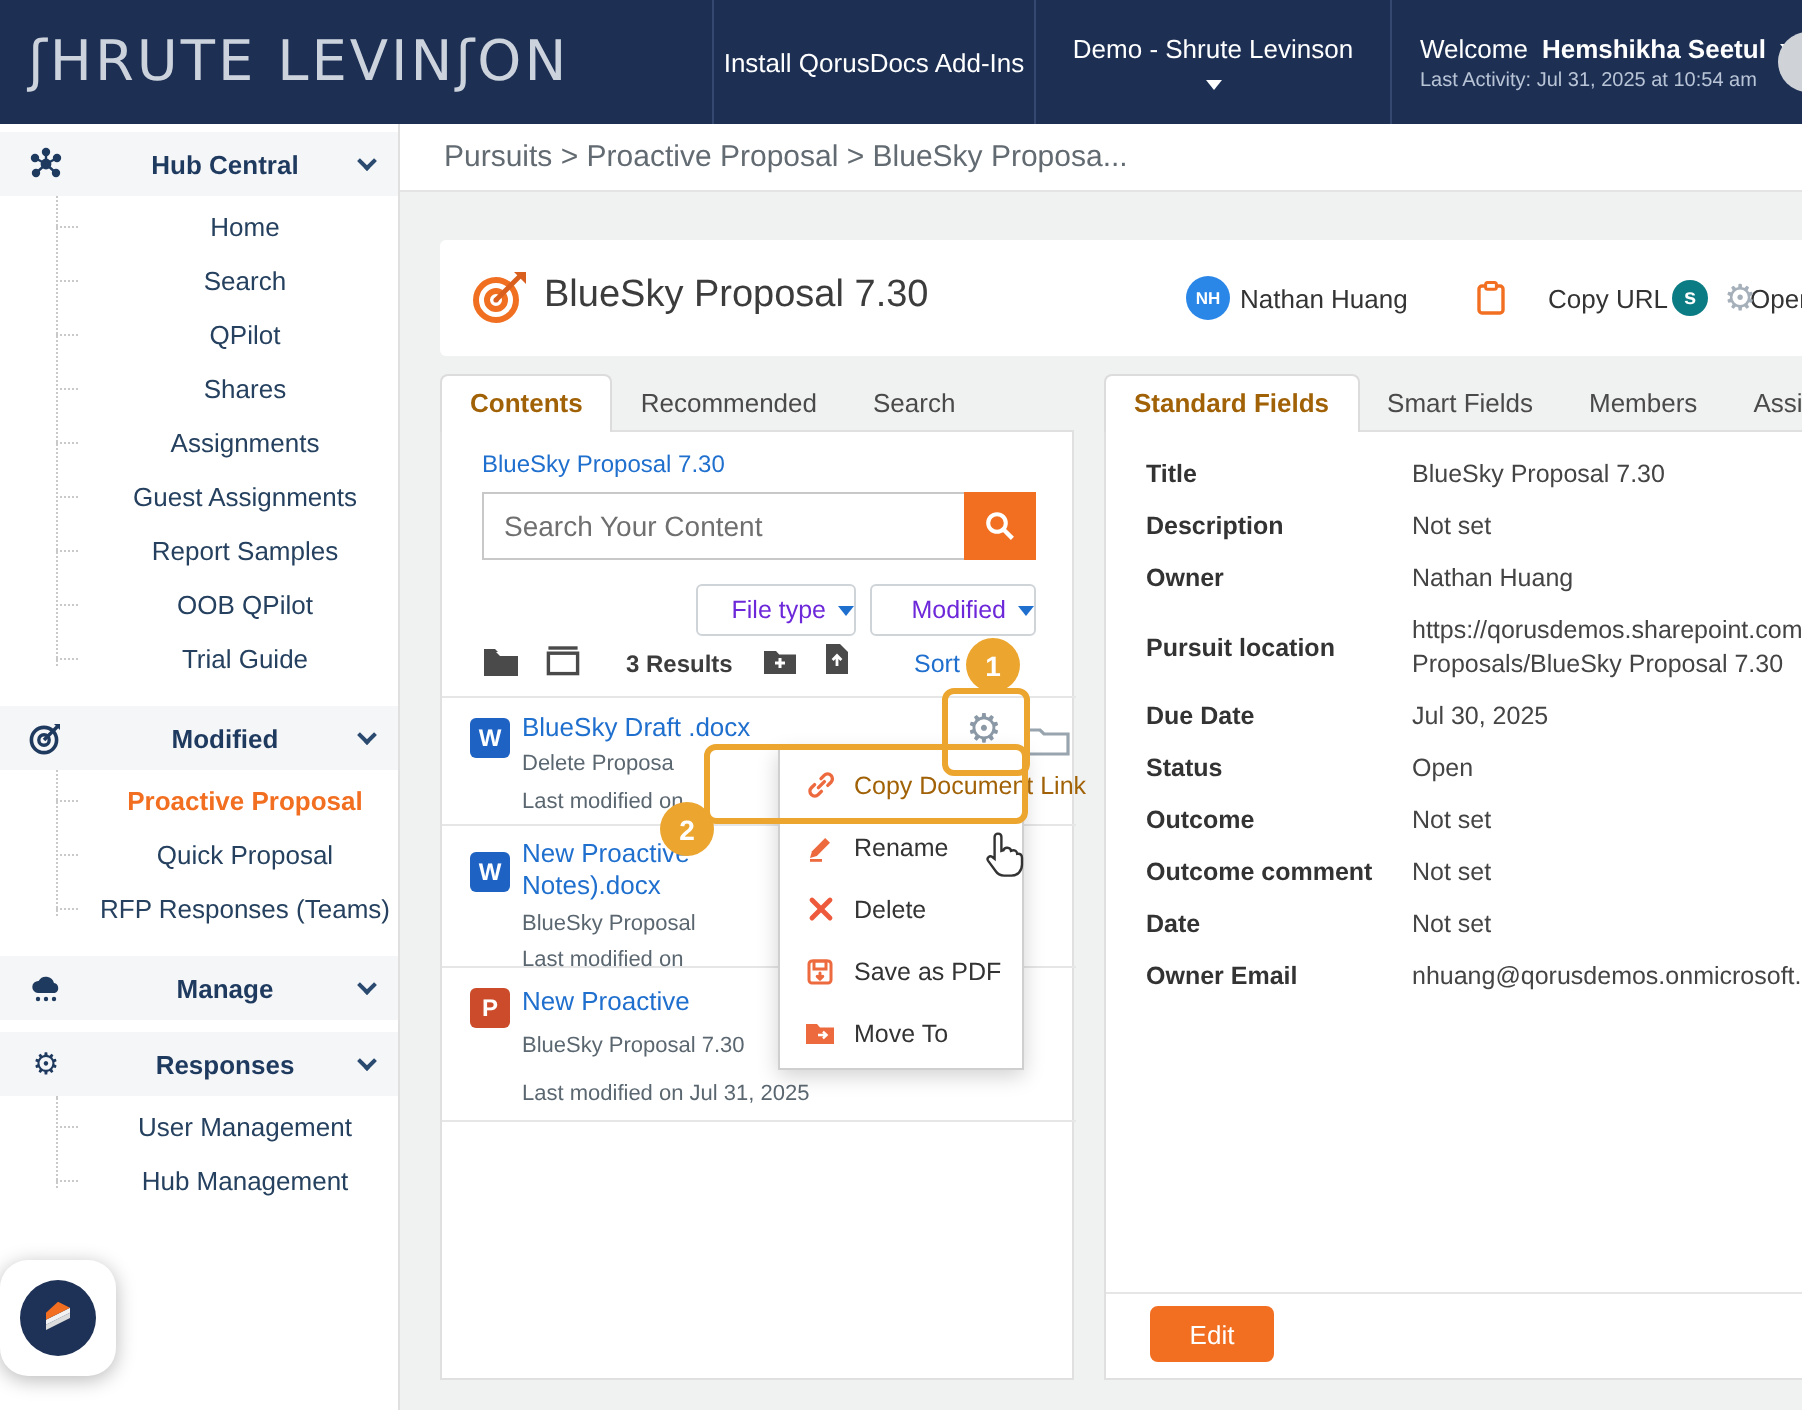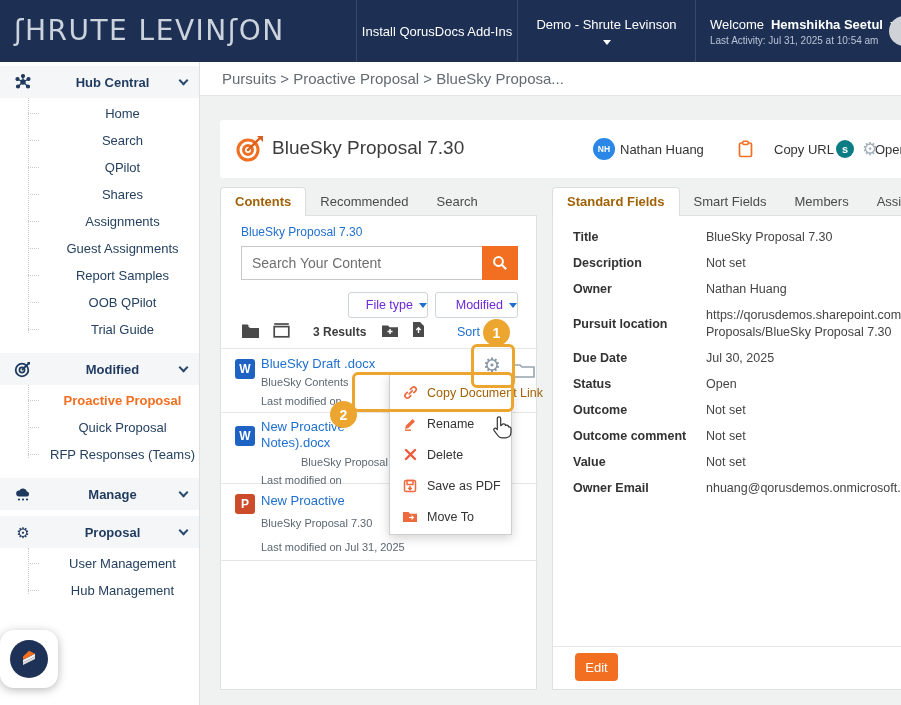--- a/index.html
+++ b/index.html
@@ -93,21 +93,21 @@
   .row-gear { position:absolute; left:262px; top:139px; font-size:20px; color:#8b98a6; cursor:pointer; z-index:3; line-height:1; }
   .row-folder { position:absolute; left:291px; top:146px; z-index:3; cursor:pointer; }
 
   
   .fields { position:absolute; left:0; top:0; width:358px; padding:13px 0 0 20px; }
   .field-row { display:flex; margin-bottom:9px; }
   .field-label { width:133px; font-size:12.5px; font-weight:700; color:#333; line-height:17px; flex-shrink:0; }
   .field-value { font-size:12.5px; color:#444; line-height:17px; white-space:nowrap; }
   .field-value .wrap2 { display:block; white-space:nowrap; }
   .rp-divider { position:absolute; left:0; top:430px; width:358px; border-top:1px solid #e6e6e6; }
-  .edit-btn { position:absolute; left:22px; top:437px; width:43px; height:28px; background:#f26f21; color:#fff; border:none; border-radius:4px; font-size:13px; font-family:"Liberation Sans", sans-serif; cursor:pointer; }
+  .edit-btn { position:absolute; left:22px; top:437px; width:62px; height:28px; background:#f26f21; color:#fff; border:none; border-radius:4px; font-size:13px; font-family:"Liberation Sans", sans-serif; cursor:pointer; }
 
   
   .context-menu { position:absolute; left:389px; top:374px; width:123px; background:#fff; border:1px solid #cfcfcf; box-shadow:0 3px 10px rgba(0,0,0,.18); z-index:10; padding:2px 0; }
   .cm-item { height:31px; display:flex; align-items:center; gap:9px; padding-left:12px; font-size:12.5px; color:#333; cursor:pointer; white-space:nowrap; }
   .cm-item.highlight { color:#a16207; }
   .cm-ico { width:16px; display:flex; justify-content:center; flex-shrink:0; }
 
   
   .white-patch { position:absolute; left:352px; top:375px; width:39px; height:35px; background:#fff; z-index:6; }
   .anno-box { position:absolute; border:3px solid #eca62f; border-radius:6px; z-index:20; pointer-events:none; }
@@ -202,21 +202,21 @@
             <circle cx="5" cy="14.5" r="1.1" fill="#1f3a5f"></circle>
             <circle cx="9" cy="14.5" r="1.1" fill="#1f3a5f"></circle>
             <circle cx="13" cy="14.5" r="1.1" fill="#1f3a5f"></circle>
           </svg>
       </span>
       <span class="sh-label">Manage</span>
       <span class="chev"></span>
     </div>
     <div class="side-header">
       <span class="sh-icon gear-glyph">⚙</span>
-      <span class="sh-label">Proposal</span>
+      <span class="sh-label">Responses</span>
       <span class="chev"></span>
     </div>
     <ul class="side-group">
       <li class="side-item">User Management</li>
       <li class="side-item">Hub Management</li>
     </ul>
   </div>
 
   <div class="breadcrumb-bar">
     <span class="breadcrumb">Pursuits &gt; Proactive Proposal &gt; BlueSky Proposa...</span>
@@ -298,28 +298,28 @@
           <path d="M2 1h7l4 4v11H2z" fill="#4a4a4a"></path>
           <path d="M7.5 12V7M5.3 9l2.2-2.2L9.7 9" stroke="#fff" stroke-width="1.4" fill="none"></path>
         </svg>
     </span>
     <span class="sort-label">Sort</span>
     <div class="toolbar-divider"></div>
 
     <div class="file-item fi-1">
       <span class="doc-icon doc-word" style="top:10px;">W</span>
       <span class="file-name" style="top:7px;">BlueSky Draft .docx</span>
-      <span class="file-sub" style="top:27px;">BlueSky Contents</span>
+      <span class="file-sub" style="top:27px;">Delete Proposa</span>
       <span class="file-sub" style="top:46px;">Last modified on</span>
     </div>
     <div class="file-item fi-2">
       <span class="doc-icon doc-word" style="top:13px;">W</span>
       <span class="file-name" style="top:6px;">New Proactive</span>
       <span class="file-name" style="top:22px;">Notes).docx</span>
-      <span class="file-sub" style="top:43px;margin-left:40px;">BlueSky Proposal</span>
+      <span class="file-sub" style="top:43px;">BlueSky Proposal</span>
       <span class="file-sub" style="top:61px;">Last modified on</span>
     </div>
     <div class="file-item fi-3">
       <span class="doc-icon doc-ppt" style="top:10px;">P</span>
       <span class="file-name" style="top:9px;">New Proactive</span>
       <span class="file-sub" style="top:33px;">BlueSky Proposal 7.30</span>
       <span class="file-sub" style="top:57px;">Last modified on Jul 31, 2025</span>
     </div>
 
     <span class="row-gear">⚙</span>
@@ -368,21 +368,21 @@
       </div>
       <div class="field-row">
         <span class="field-label">Outcome</span>
         <span class="field-value">Not set</span>
       </div>
       <div class="field-row">
         <span class="field-label">Outcome comment</span>
         <span class="field-value">Not set</span>
       </div>
       <div class="field-row">
-        <span class="field-label">Value</span>
+        <span class="field-label">Date</span>
         <span class="field-value">Not set</span>
       </div>
       <div class="field-row">
         <span class="field-label">Owner Email</span>
         <span class="field-value">nhuang@qorusdemos.onmicrosoft.com</span>
       </div>
     </div>
     <div class="rp-divider"></div>
     <button class="edit-btn">Edit</button>
   </div>

